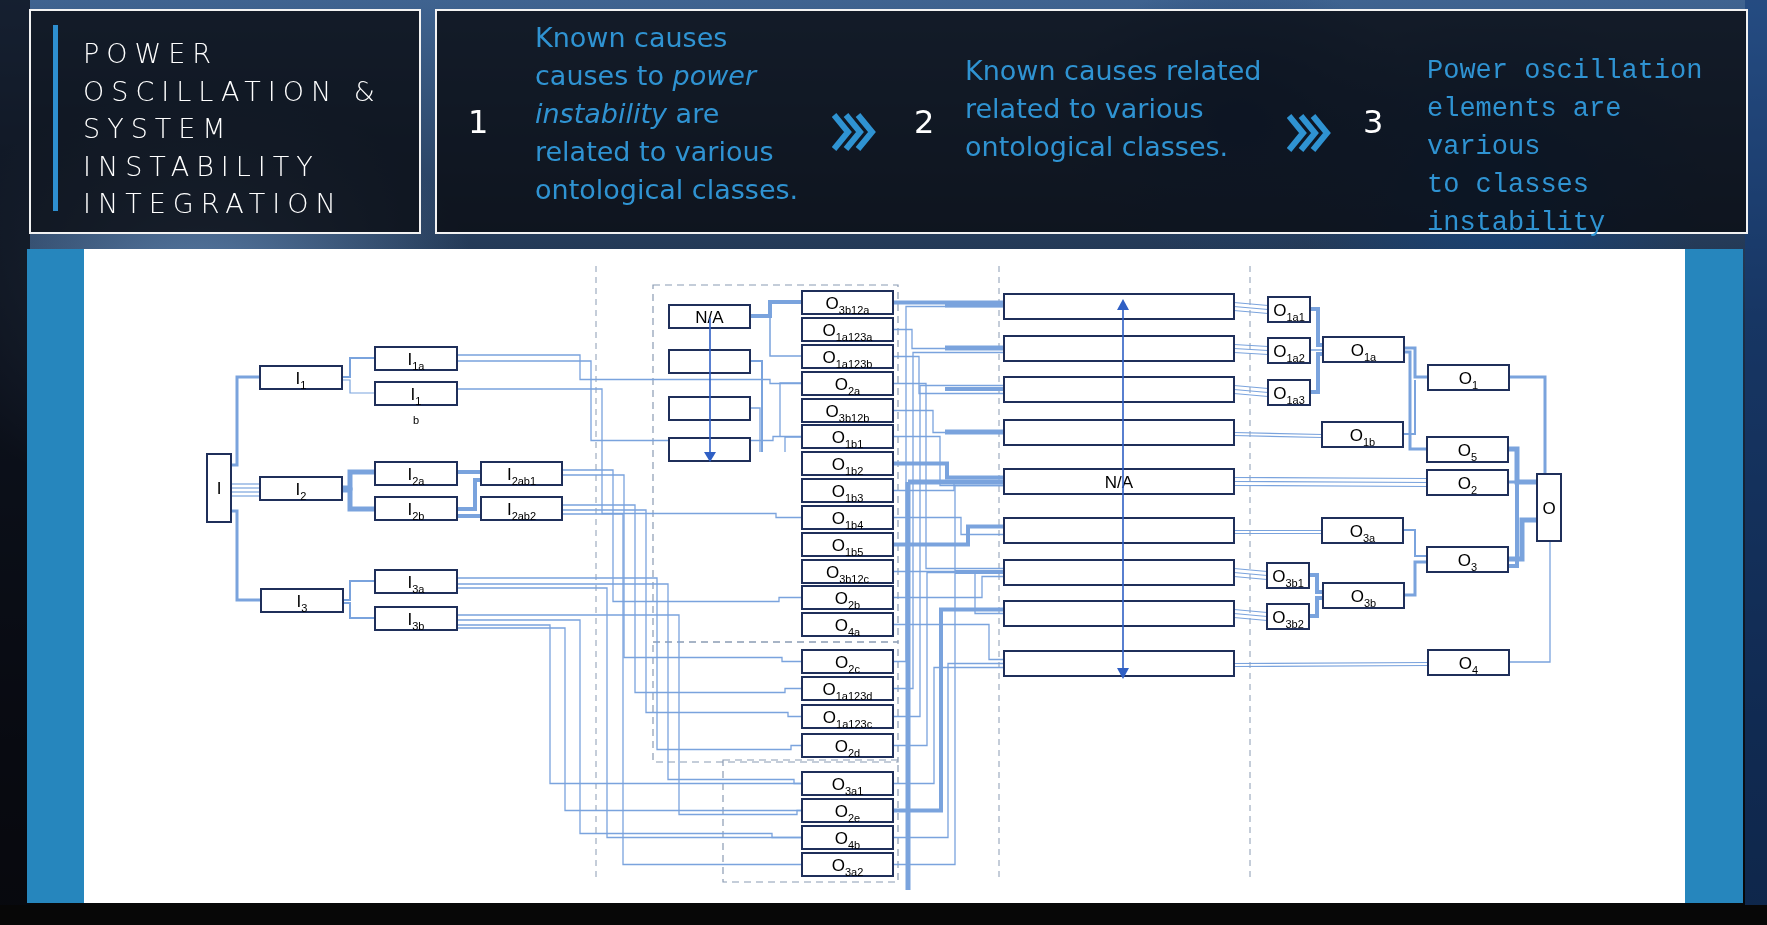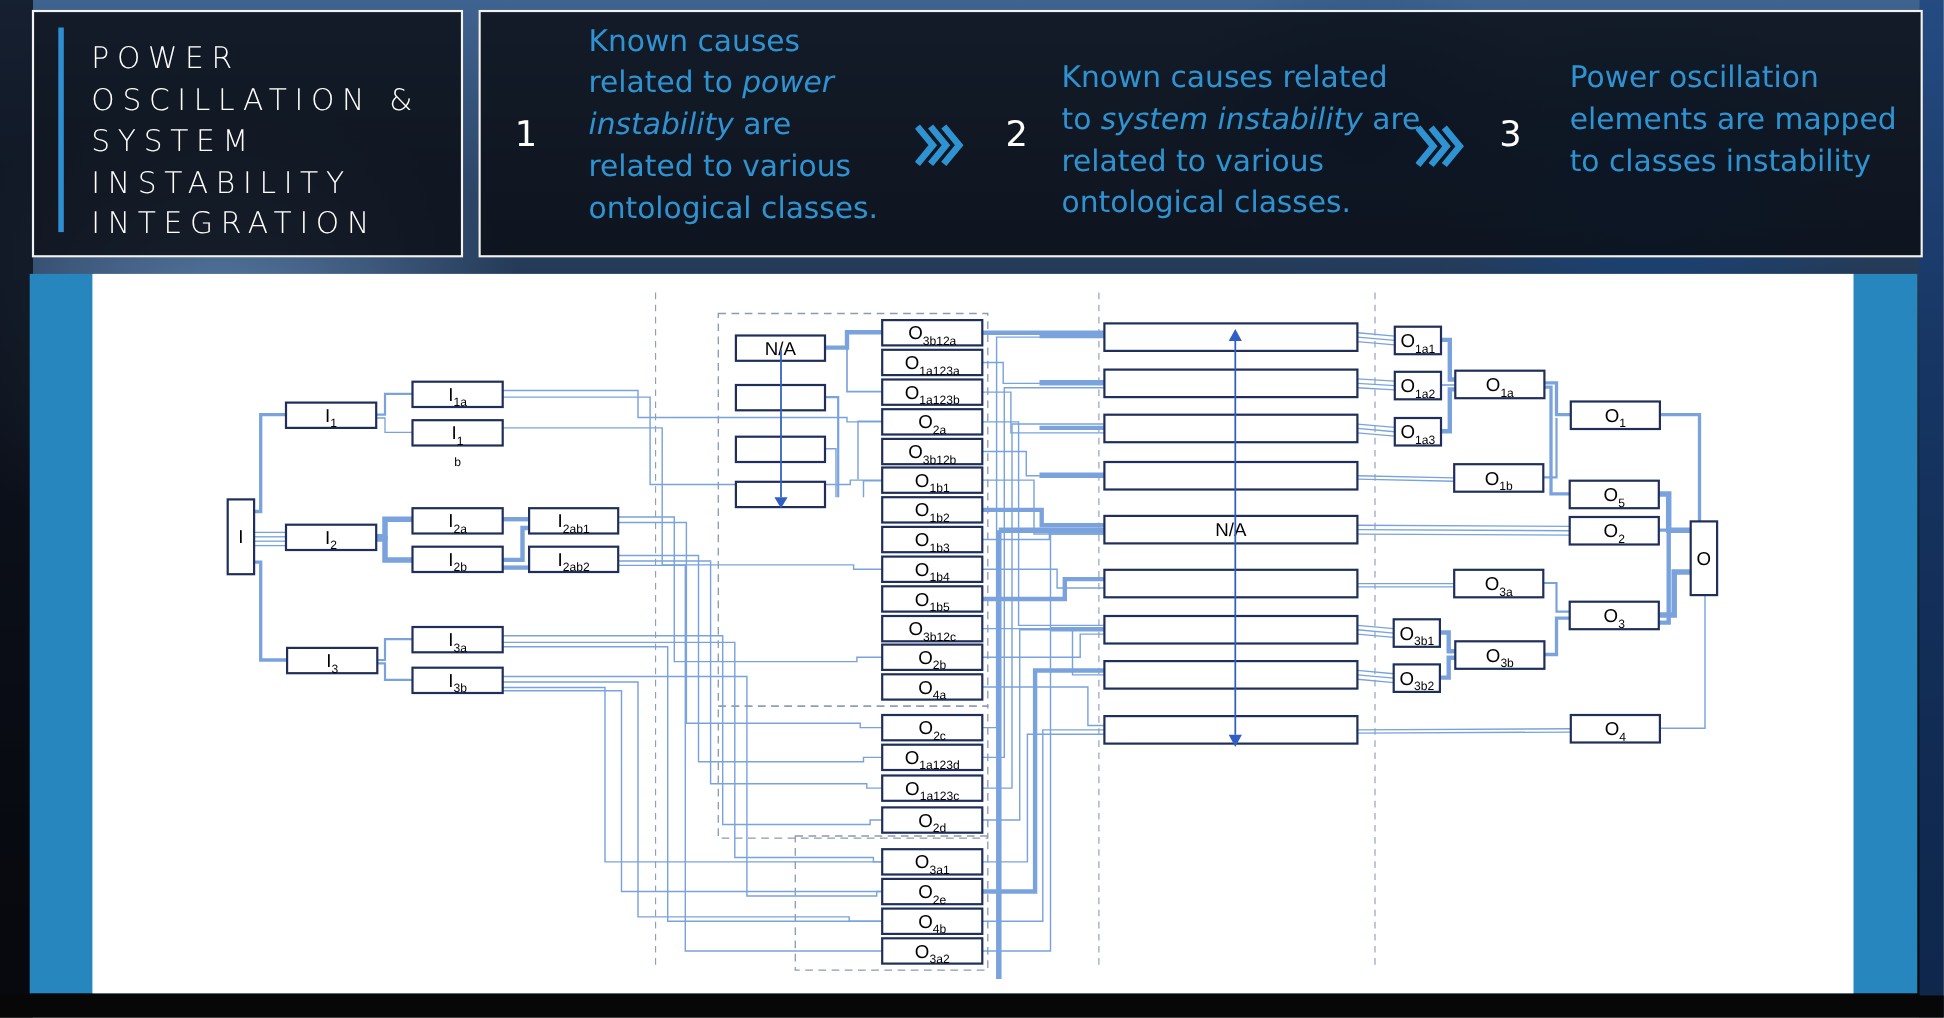--- a/index.html
+++ b/index.html
@@ -42,46 +42,45 @@
     <div>SYSTEM</div>
     <div>INSTABILITY</div>
     <div>INTEGRATION</div>
   </div>
 </div>
 
 <div class="hdr-box" style="left:435px;top:9px;width:1313px;height:225px;">
   <div class="step-num" style="left:31px;top:92px;">1</div>
   <div class="step-text" style="left:98px;top:8px;">
       <div><span>Known causes</span></div>
-      <div><span>related to </span><i>power</i></div>
+      <div><span>causes to </span><i>power</i></div>
       <div><i>instability</i><span> are</span></div>
       <div><span>related to various</span></div>
       <div><span>ontological classes.</span></div>
     </div>
   <svg class="chev" style="left:395px;top:100px;" width="46" height="42" viewBox="0 0 46 42">
     <polyline points="2,4 16,21 2,38" fill="none" stroke="#2f93d2" stroke-width="6"></polyline>
     <polyline points="14,4 28,21 14,38" fill="none" stroke="#2f93d2" stroke-width="6"></polyline>
     <polyline points="26,4 40,21 26,38" fill="none" stroke="#2f93d2" stroke-width="6"></polyline>
   </svg>
   <div class="step-num" style="left:477px;top:92px;">2</div>
   <div class="step-text" style="left:528px;top:41px;">
       <div><span>Known causes related</span></div>
-      <div><span>to </span><i>system instability</i><span> are</span></div>
       <div><span>related to various</span></div>
       <div><span>ontological classes.</span></div>
     </div>
   <svg class="chev" style="left:850px;top:101px;" width="46" height="42" viewBox="0 0 46 42">
     <polyline points="2,4 16,21 2,38" fill="none" stroke="#2f93d2" stroke-width="6"></polyline>
     <polyline points="14,4 28,21 14,38" fill="none" stroke="#2f93d2" stroke-width="6"></polyline>
     <polyline points="26,4 40,21 26,38" fill="none" stroke="#2f93d2" stroke-width="6"></polyline>
   </svg>
   <div class="step-num" style="left:926px;top:92px;">3</div>
-  <div class="step-text" style="left:990px;top:41px;">
+  <div class="step-text" style="left:990px;top:41px;font-family:Liberation Mono, monospace;">
       <div><span>Power oscillation</span></div>
-      <div><span>elements are mapped</span></div>
+      <div><span>elements are various</span></div>
       <div><span>to classes instability</span></div>
     </div>
 </div>
 
 <div class="panel-blue"></div>
 <div class="panel-white"></div>
 
 <svg id="diagram" width="1767" height="925" viewBox="0 0 1767 925">
   <g id="guides">
       <line x1="596" y1="266" x2="596" y2="882" stroke="#8a9bb3" stroke-width="1" stroke-dasharray="6 5"></line>

